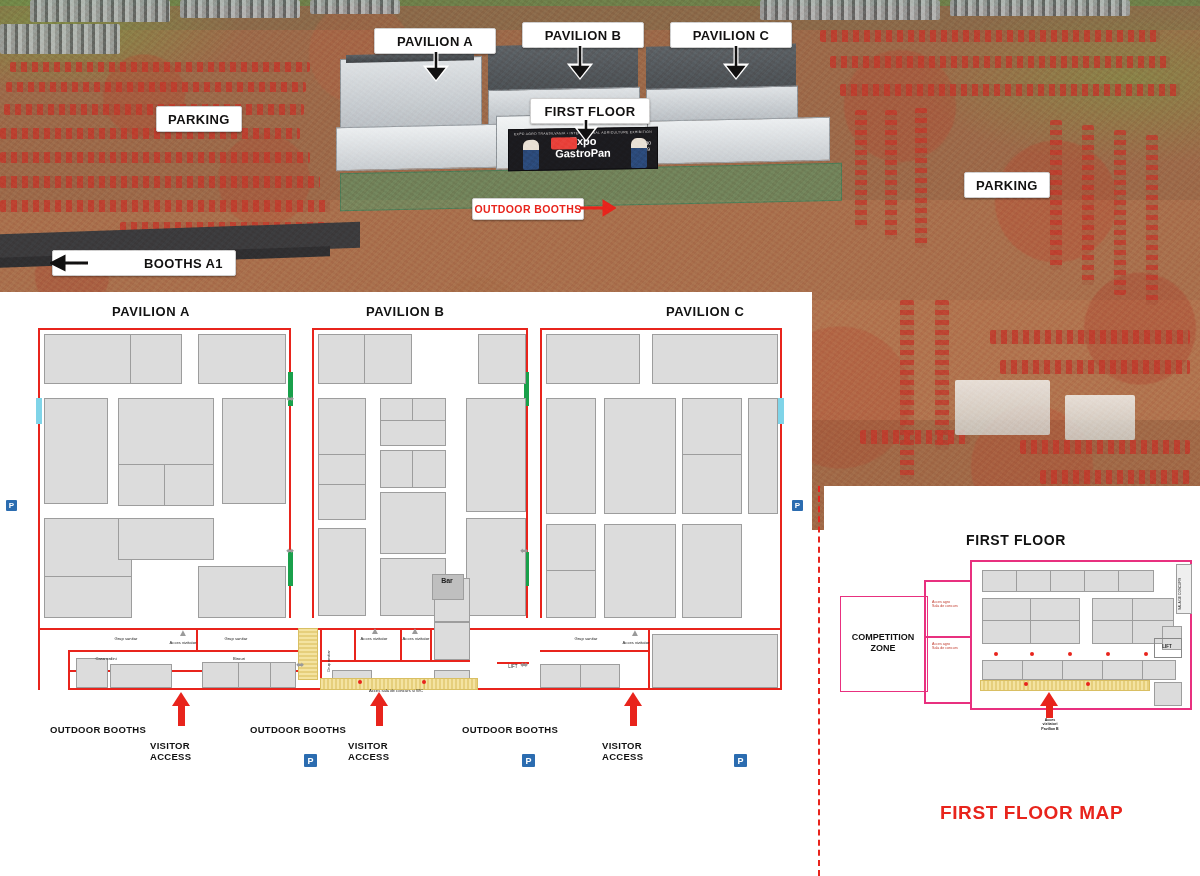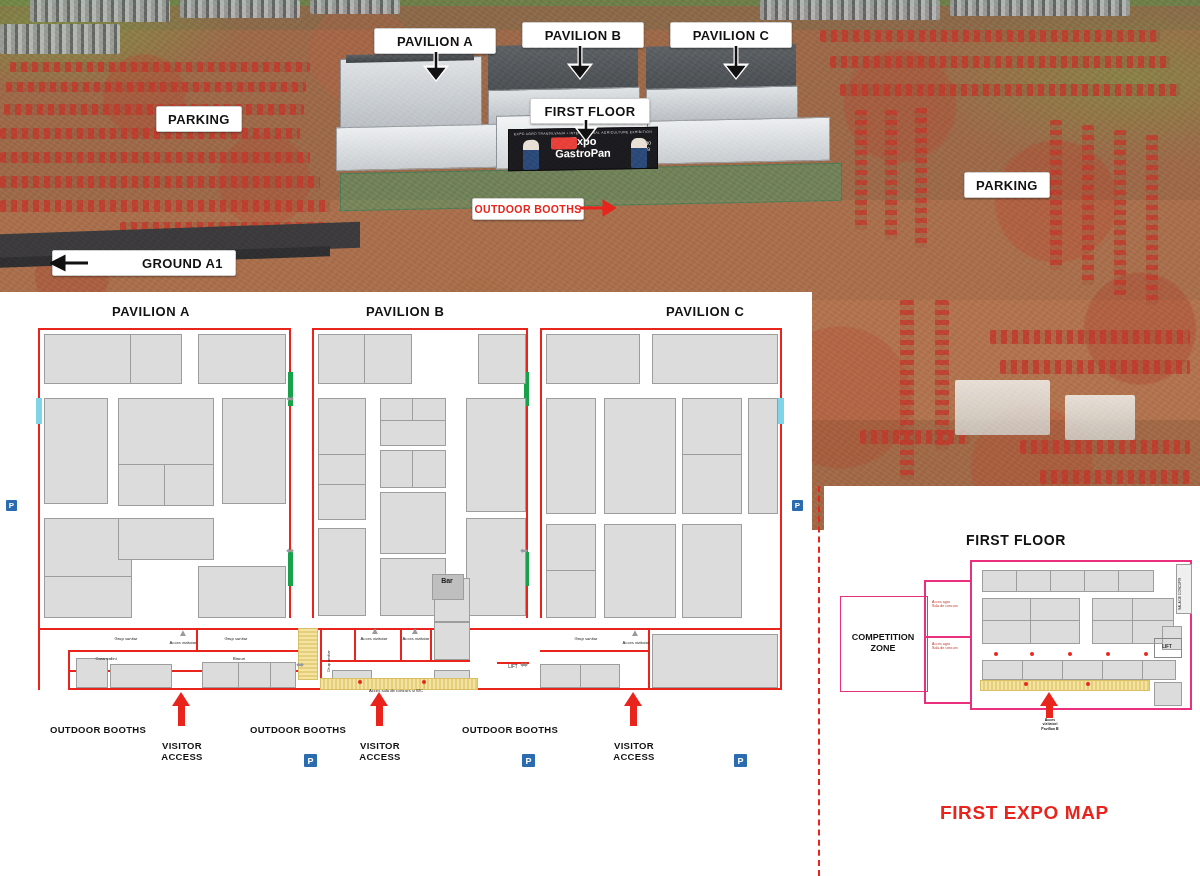--- a/index.html
+++ b/index.html
@@ -92,21 +92,21 @@
   .booth{position:absolute;background:#dcdcdc;border:1px solid #9d9d9d;}
   .wall{position:absolute;background:#e8241c;}
   .wallg{position:absolute;background:#19a04b;}
   .wallc{position:absolute;background:#7fd4e8;}
   .smalltxt{position:absolute;font-size:4.2px;color:#222;text-align:center;line-height:5px;}
   .vtxt{position:absolute;font-size:4px;color:#222;writing-mode:vertical-rl;transform:rotate(180deg);}
   .redarrow{position:absolute;width:0;height:0;border-left:9px solid transparent;border-right:9px solid transparent;border-bottom:14px solid #e8241c;}
   .redstem{position:absolute;width:7px;background:#e8241c;}
   .greyarrow{position:absolute;color:#9a9a9a;font-size:10px;line-height:10px;}
   .ob{position:absolute;font-size:9.5px;font-weight:bold;color:#111;letter-spacing:.3px;}
-  .va{position:absolute;font-size:9.5px;font-weight:bold;color:#111;text-align:center;line-height:11px;letter-spacing:.3px;}
+  .va{position:absolute;font-size:9.5px;font-weight:bold;color:#111;text-align:left;line-height:11px;letter-spacing:.3px;}
   .pbadge{position:absolute;width:13px;height:13px;background:#2b6cb0;color:#fff;font-size:9px;font-weight:bold;display:flex;align-items:center;justify-content:center;border-radius:1px;}
   .pbadge2{position:absolute;width:11px;height:11px;background:#2b6cb0;color:#fff;font-size:8px;font-weight:bold;display:flex;align-items:center;justify-content:center;border-radius:1px;}
   .hatch{position:absolute;background:repeating-linear-gradient(90deg,#f4e3a1 0 2px,#e6cf7c 2px 4px);border:1px solid #d9bf63;}
   .hatchv{position:absolute;background:repeating-linear-gradient(180deg,#f4e3a1 0 2px,#e6cf7c 2px 4px);border:1px solid #d9bf63;}
   .pinkwall{position:absolute;background:#e8307f;}
   .pinkbox{position:absolute;border:1.5px solid #e8307f;}
   .ffbooth{position:absolute;background:#dcdcdc;border:1px solid #9d9d9d;}
   .cz{position:absolute;font-size:9px;font-weight:bold;color:#111;text-align:center;line-height:11px;}
   .tinyred{position:absolute;font-size:3.6px;color:#c0392b;line-height:4.4px;}
   .tiny{position:absolute;font-size:3.6px;color:#222;line-height:4.4px;text-align:center;}
@@ -199,21 +199,21 @@
   <div class="lbl" style="left:156px;top:106px;width:84px;height:24px;font-size:13px;">
     <span>PARKING</span>
   </div>
   <div class="lbl" style="left:964px;top:172px;width:84px;height:24px;font-size:13px;">
     <span>PARKING</span>
   </div>
   <div class="lbl red" style="left:472px;top:198px;width:110px;height:20px;font-size:10.5px;">
     <span>OUTDOOR BOOTHS</span>
   </div>
   <div class="lbl" style="left:52px;top:250px;width:184px;height:26px;font-size:13px;justify-content:flex-end;padding-right:12px;box-sizing:border-box;">
-    <span>GROUND A1</span>
+    <span>BOOTHS A1</span>
   </div>
 
   <svg class="arrow" style="left:414px;top:52px;" width="40" height="32">
     <path d="M22,0 L22,20 M22,26 L14,16 L30,16 Z" stroke="#fff" stroke-width="5" fill="#fff"></path>
     <path d="M22,0 L22,18 M22,26 L15,17 L29,17 Z" stroke="#111" stroke-width="2.5" fill="#111"></path>
   </svg>
   <svg class="arrow" style="left:558px;top:46px;" width="40" height="36">
     <path d="M22,0 L22,22 M22,30 L14,20 L30,20 Z" stroke="#fff" stroke-width="5" fill="#fff"></path>
     <path d="M22,0 L22,21 M22,30 L15,21 L29,21 Z" stroke="#111" stroke-width="2.5" fill="#111"></path>
   </svg>
@@ -438,14 +438,14 @@
   <div class="dot" style="left:282px;top:166px;"></div>
   <div class="dot" style="left:320px;top:166px;"></div>
 
   <div class="tinyred" style="left:108px;top:114px;width:56px;">Acces agro<br>Sala de concurs</div>
   <div class="tinyred" style="left:108px;top:156px;width:56px;">Acces agro<br>Sala de concurs</div>
   <div class="tiny" style="left:186px;top:232px;width:80px;font-weight:bold;">Acces<br>vizitatori<br>Pavilion B</div>
 
   <div class="redstem" style="left:222px;top:218px;height:14px;"></div>
   <div class="redarrow" style="left:216px;top:206px;"></div>
 
-  <div class="foot-title" style="left:116px;top:316px;">FIRST EXPO MAP</div>
+  <div class="foot-title" style="left:116px;top:316px;">FIRST FLOOR MAP</div>
 </div>
 
 </body></html>

